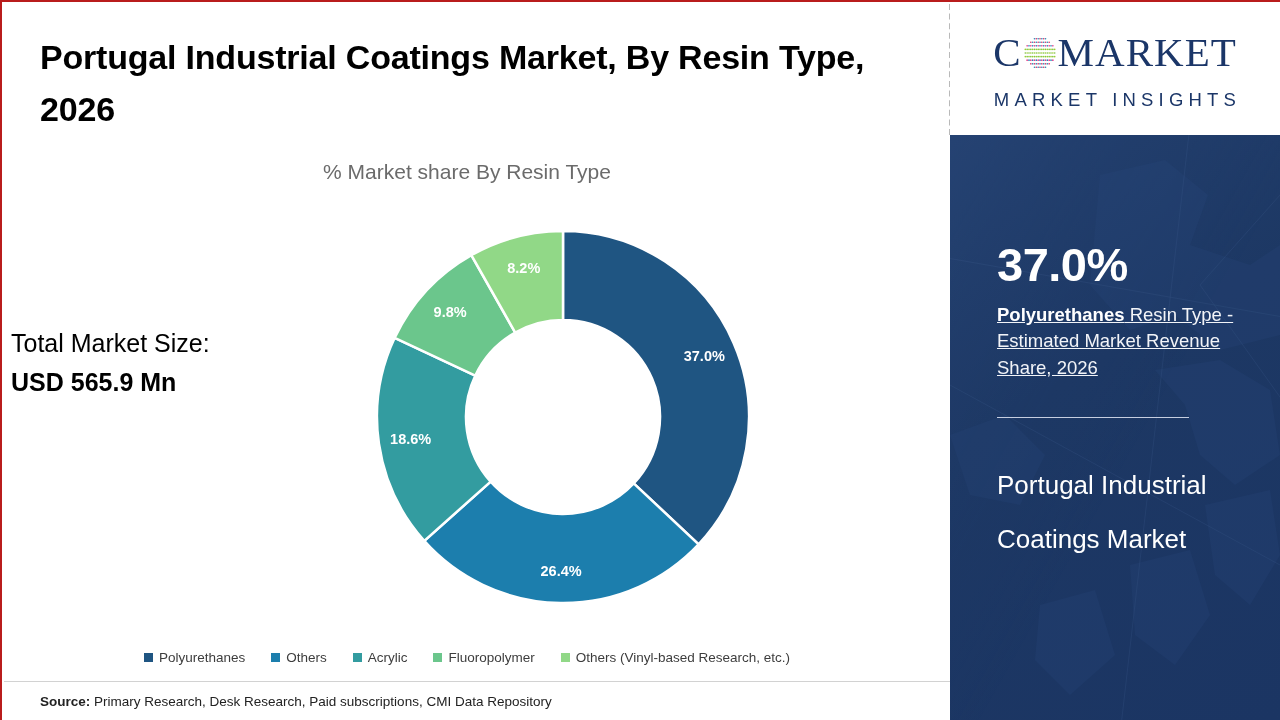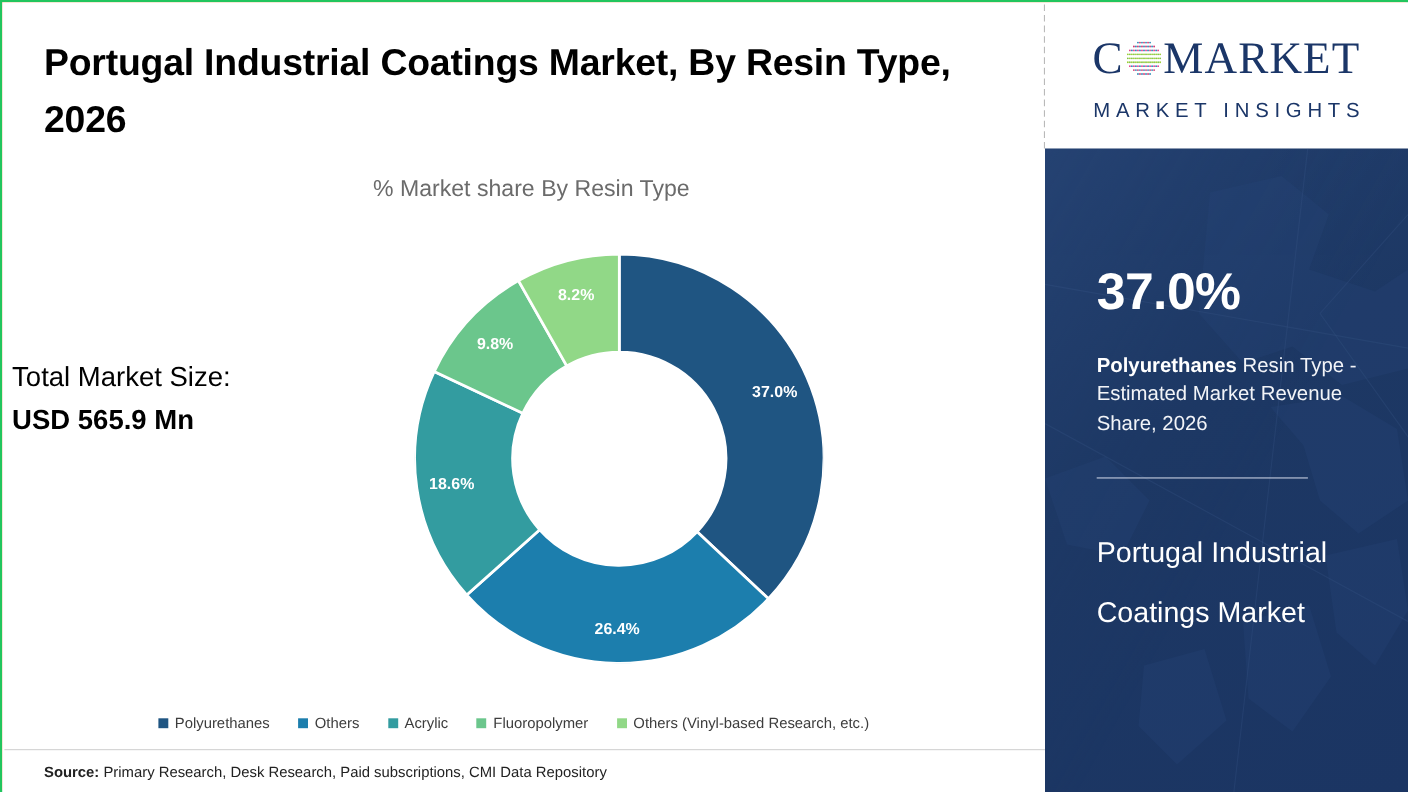--- a/index.html
+++ b/index.html
@@ -5,37 +5,37 @@
   * { margin:0; padding:0; box-sizing:border-box; }
   html,body { width:1280px; height:720px; }
   body {
     font-family:"Liberation Sans", sans-serif;
     background:#ffffff;
     position:relative;
     overflow:hidden;
   }
   #frame {
     position:absolute; inset:0;
-    border:2px solid #22c55e;
-    background:#f97316;
+    border:2px solid #b91c1c;
+    background:#1d4ed8;
   }
 
   
   #left-pane {
     position:absolute; left:0; top:0; width:948px; height:720px;
     background:#fff;
   }
   #page-title {
     position:absolute; left:38px; top:30px; width:830px;
     font-size:34px; font-weight:bold; color:#000;
     line-height:1.52; letter-spacing:-0.2px;
   }
   #chart-subtitle {
     position:absolute; left:0; top:158px; width:930px;
-    text-align:center; font-size:21px; color:#6b6b6b;margin-left:16px;
+    text-align:center; font-size:21px; color:#6b6b6b;
   }
 
   
   #total-market-block {
     position:absolute; left:9px; top:322px; width:300px;
     font-size:25px; color:#000; line-height:1.55;
   }
   #total-market-value { font-weight:bold; }
 
   
@@ -107,22 +107,22 @@
   }
   #panel-map { position:absolute; inset:0; opacity:.5; }
   #panel-content { position:absolute; left:47px; top:0; width:283px; }
 
   #big-stat {
     margin-top:106px;
     font-size:47px; font-weight:bold; color:#ffffff; line-height:1;
     letter-spacing:-0.5px;
   }
   #stat-desc {
-    margin-top:31px; width:262px;
-    font-size:18.5px; color:#f2f4f8; line-height:1.42;
+    margin-top:14px; width:262px;
+    font-size:18.5px; color:#f2f4f8; line-height:1.42;text-decoration:underline;
   }
   #stat-desc b { font-weight:bold; color:#ffffff; }
   #panel-rule {
     margin-top:36px; width:192px; height:1px; background:#c6cee0;
   }
   #panel-market-name {
     margin-top:40px; width:250px;
     font-size:26px; color:#ffffff; line-height:2.1;
   }
 </style>

